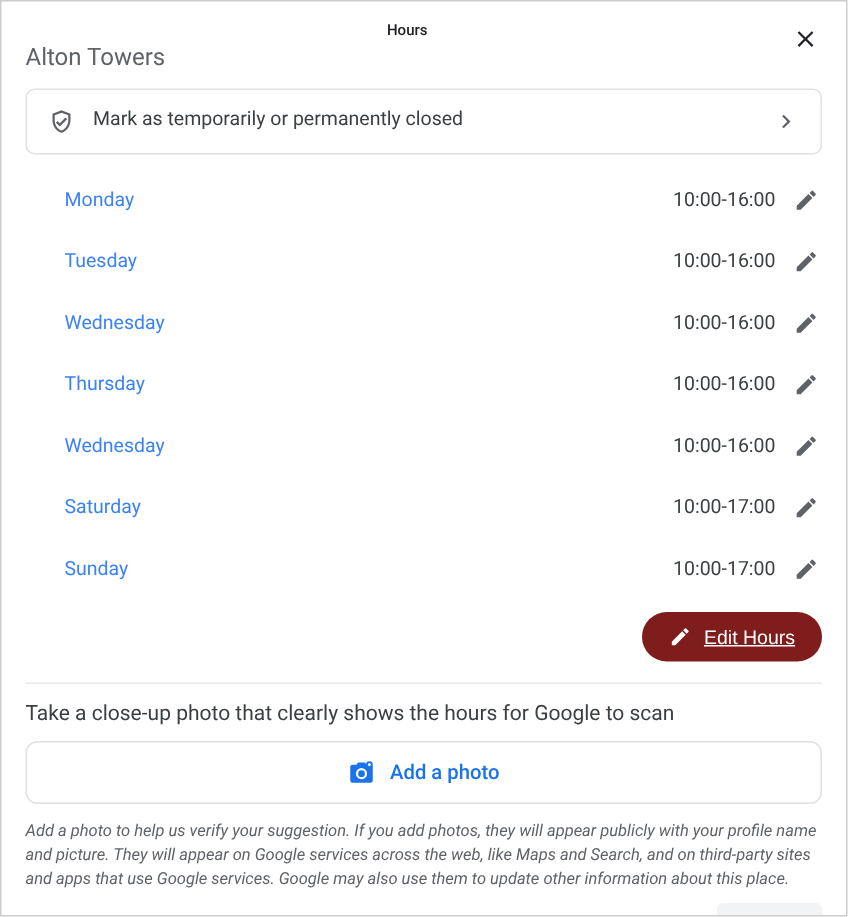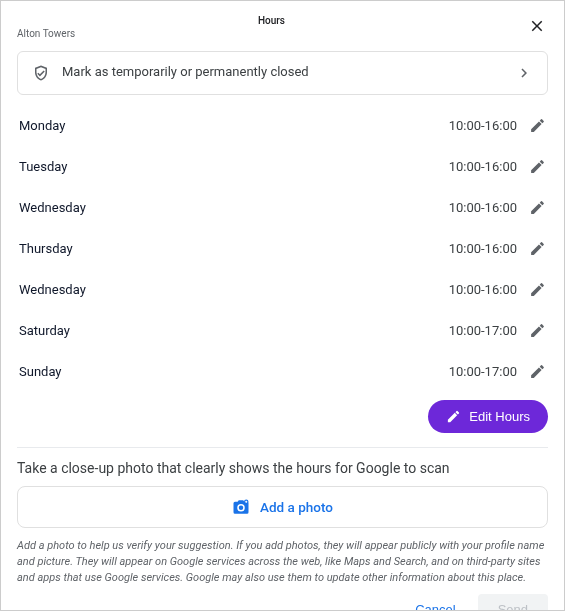--- a/index.html
+++ b/index.html
@@ -1,30 +1,30 @@
 <!DOCTYPE html>
 <html><head>
   <meta charset="utf-8">
   <style>
     * { box-sizing: border-box; margin: 0; padding: 0; }
     body { font-family: "Google Sans", Roboto, Arial, sans-serif; background: #fff; width: 565px; height: 611px; border: 1px solid #ccc; position: relative; padding: 14px 10px 10px 10px; display: flex; flex-direction: column; }
     .header { display: flex; align-items: flex-start; padding: 0 6px 12px 6px; }
     .header-text { flex: 1; }
     .title { font-size: 10px; font-weight: 500; color: #202124; text-align: center; }
-    .subtitle { font-size: 10px; color: #5f6368; margin-top: 2px; }
+    .subtitle { font-size: 16px; color: #5f6368; margin-top: 2px; }
     .close-btn { cursor: pointer; padding: 2px; }
     .closed-row { border: 1px solid #e0e0e0; border-radius: 6px; padding: 12px 14px; margin: 0 6px 10px 6px; display: flex; align-items: flex-start; cursor: pointer; }
     .closed-row .label { flex: 1; font-size: 13px; color: #3c4043; margin-left: 12px; }
     .hours-list { padding: 0 6px; }
     .hour-row { display: flex; align-items: center; padding: 10px 0 10px 2px; }
-    .day { flex: 1; font-size: 13px; color: #0f172a; }
+    .day { flex: 1; font-size: 13px; color: #3b82f6; margin-left: 24px; }
     .time { font-size: 13px; color: #3c4043; margin-right: 10px; }
     .pencil { cursor: pointer; padding: 2px; }
     .edit-hours-wrap { display: flex; justify-content: flex-end; padding: 8px 6px 14px 6px; }
-    .edit-hours-btn { background: #6d28d9; color: #fff; border: none; border-radius: 20px; padding: 9px 18px; font-size: 13px; font-weight: 500; display: flex; align-items: center; gap: 8px; cursor: pointer; }
+    .edit-hours-btn { background: #7f1d1d; color: #fff; border: none; border-radius: 20px; padding: 9px 18px; font-size: 13px; font-weight: 500; display: flex; align-items: center; gap: 8px; cursor: pointer; text-decoration: underline; }
     .divider { border: none; border-top: 1px solid #e8eaed; margin: 0 6px 12px 6px; }
     .photo-hint { font-size: 14px; color: #3c4043; padding: 0 6px 10px 6px; }
     .add-photo { border: 1px solid #e0e0e0; border-radius: 8px; margin: 0 6px 10px 6px; padding: 11px; display: flex; align-items: center; justify-content: center; gap: 10px; cursor: pointer; }
     .add-photo-text { color: #1a73e8; font-size: 13.5px; font-weight: 500; }
     .disclaimer { font-size: 11px; font-style: italic; color: #5f6368; line-height: 1.45; padding: 0 6px; }
     .footer { margin-top: auto; display: flex; justify-content: flex-end; align-items: center; gap: 8px; padding: 8px 6px 2px 6px; }
     .cancel-btn { background: none; border: none; color: #1a73e8; font-size: 13px; font-weight: 500; padding: 8px 14px; cursor: pointer; }
     .send-btn { background: #f1f3f4; color: #bdc1c6; border: none; border-radius: 4px; font-size: 13px; font-weight: 500; padding: 8px 20px; cursor: default; }
     svg { display: block; }
   </style>

